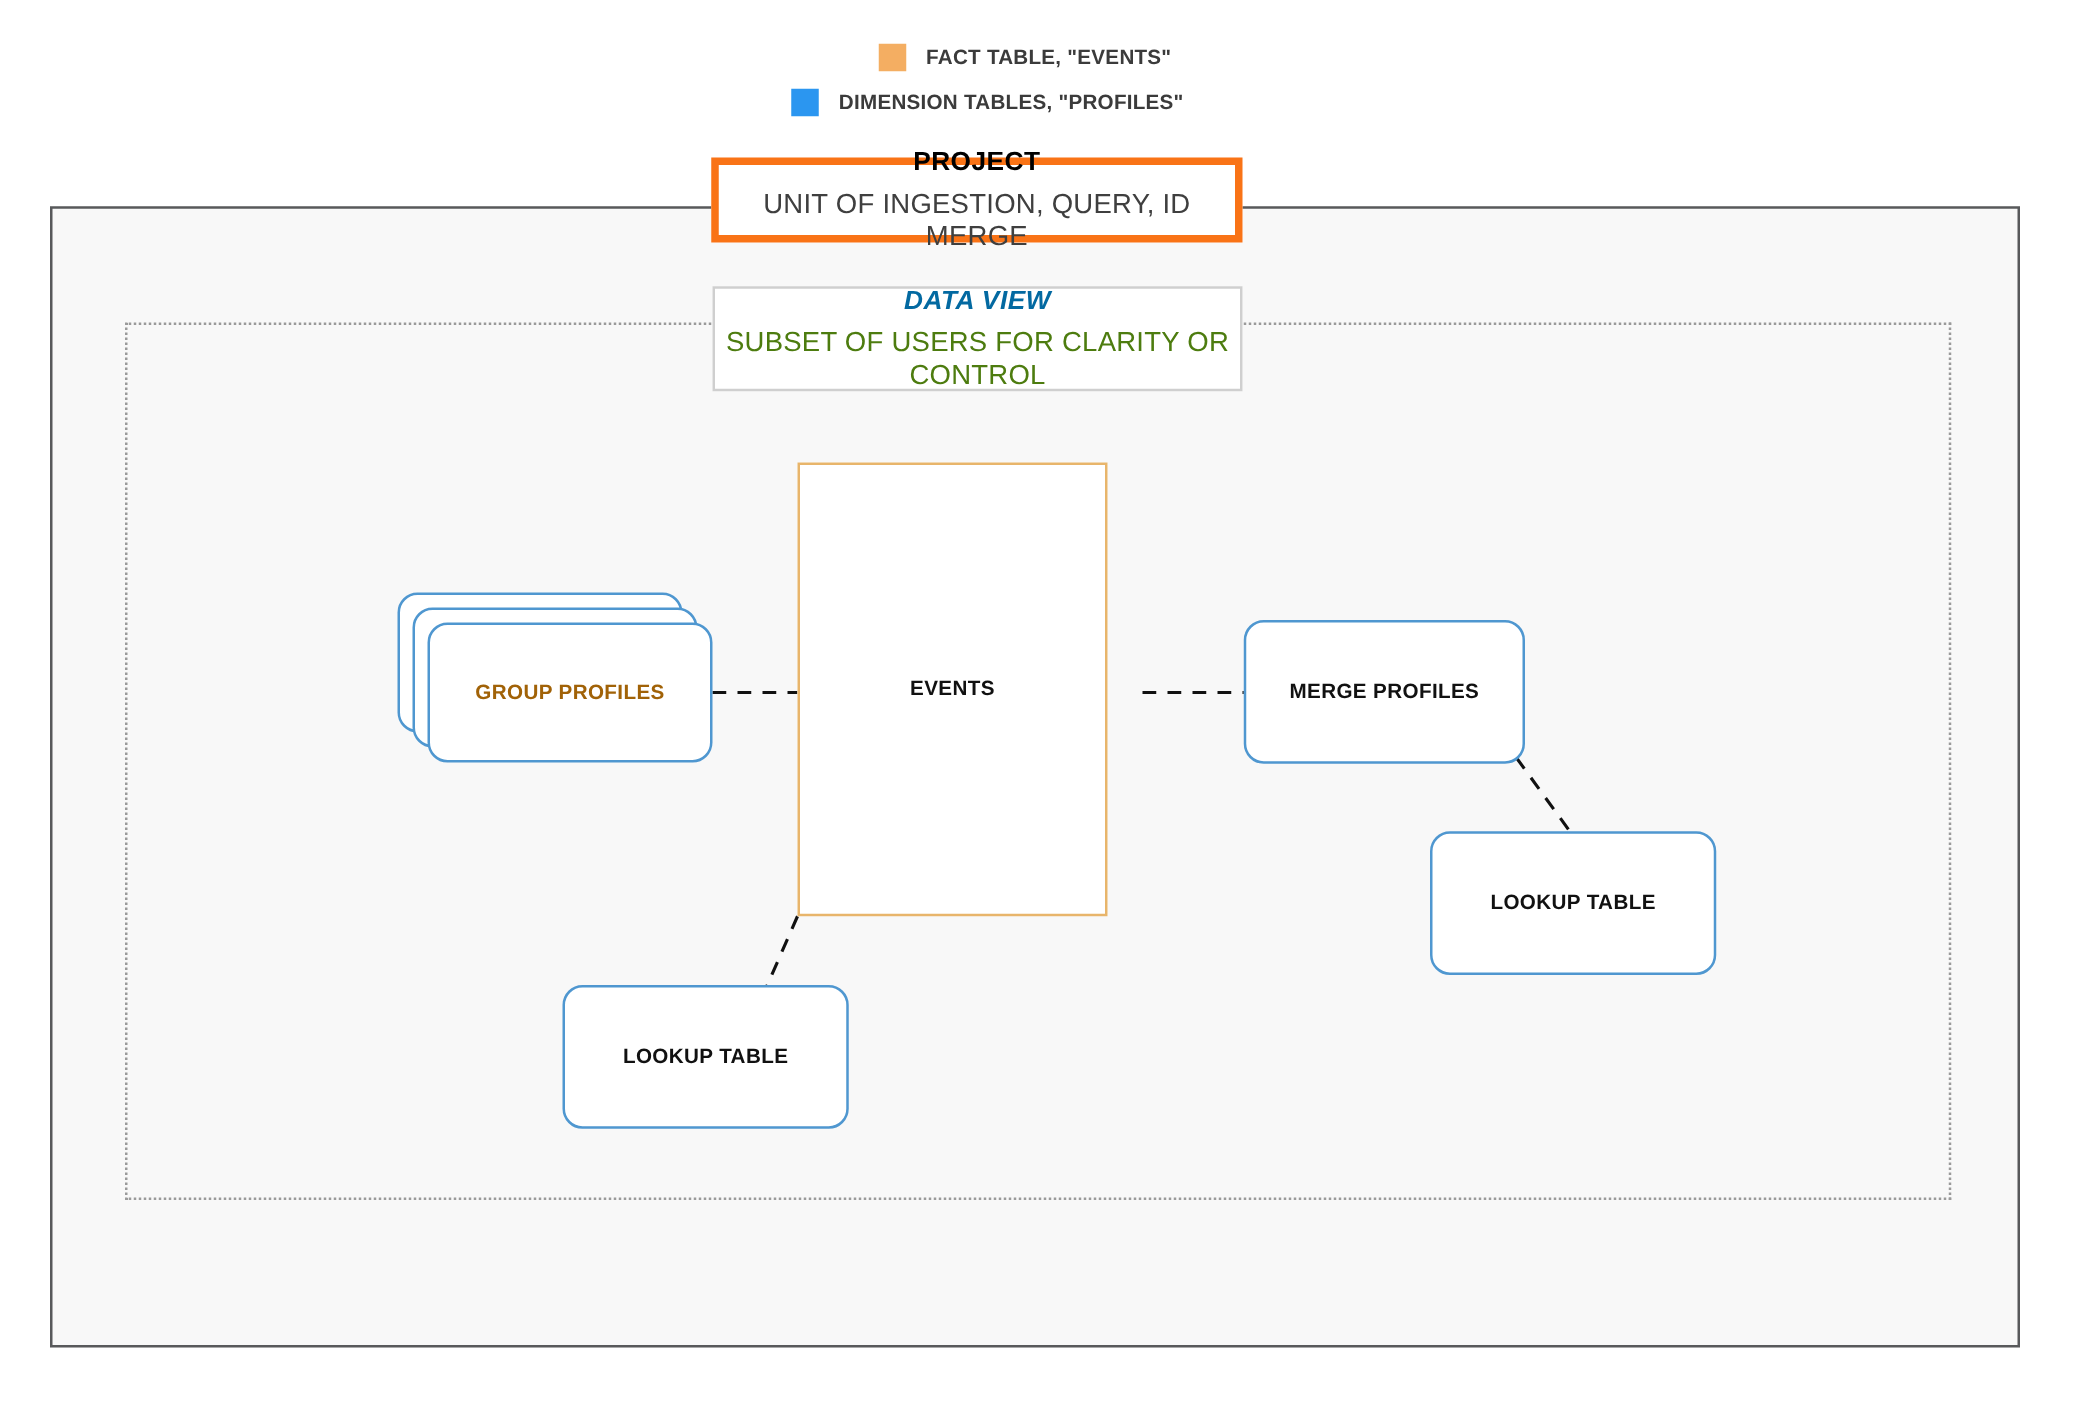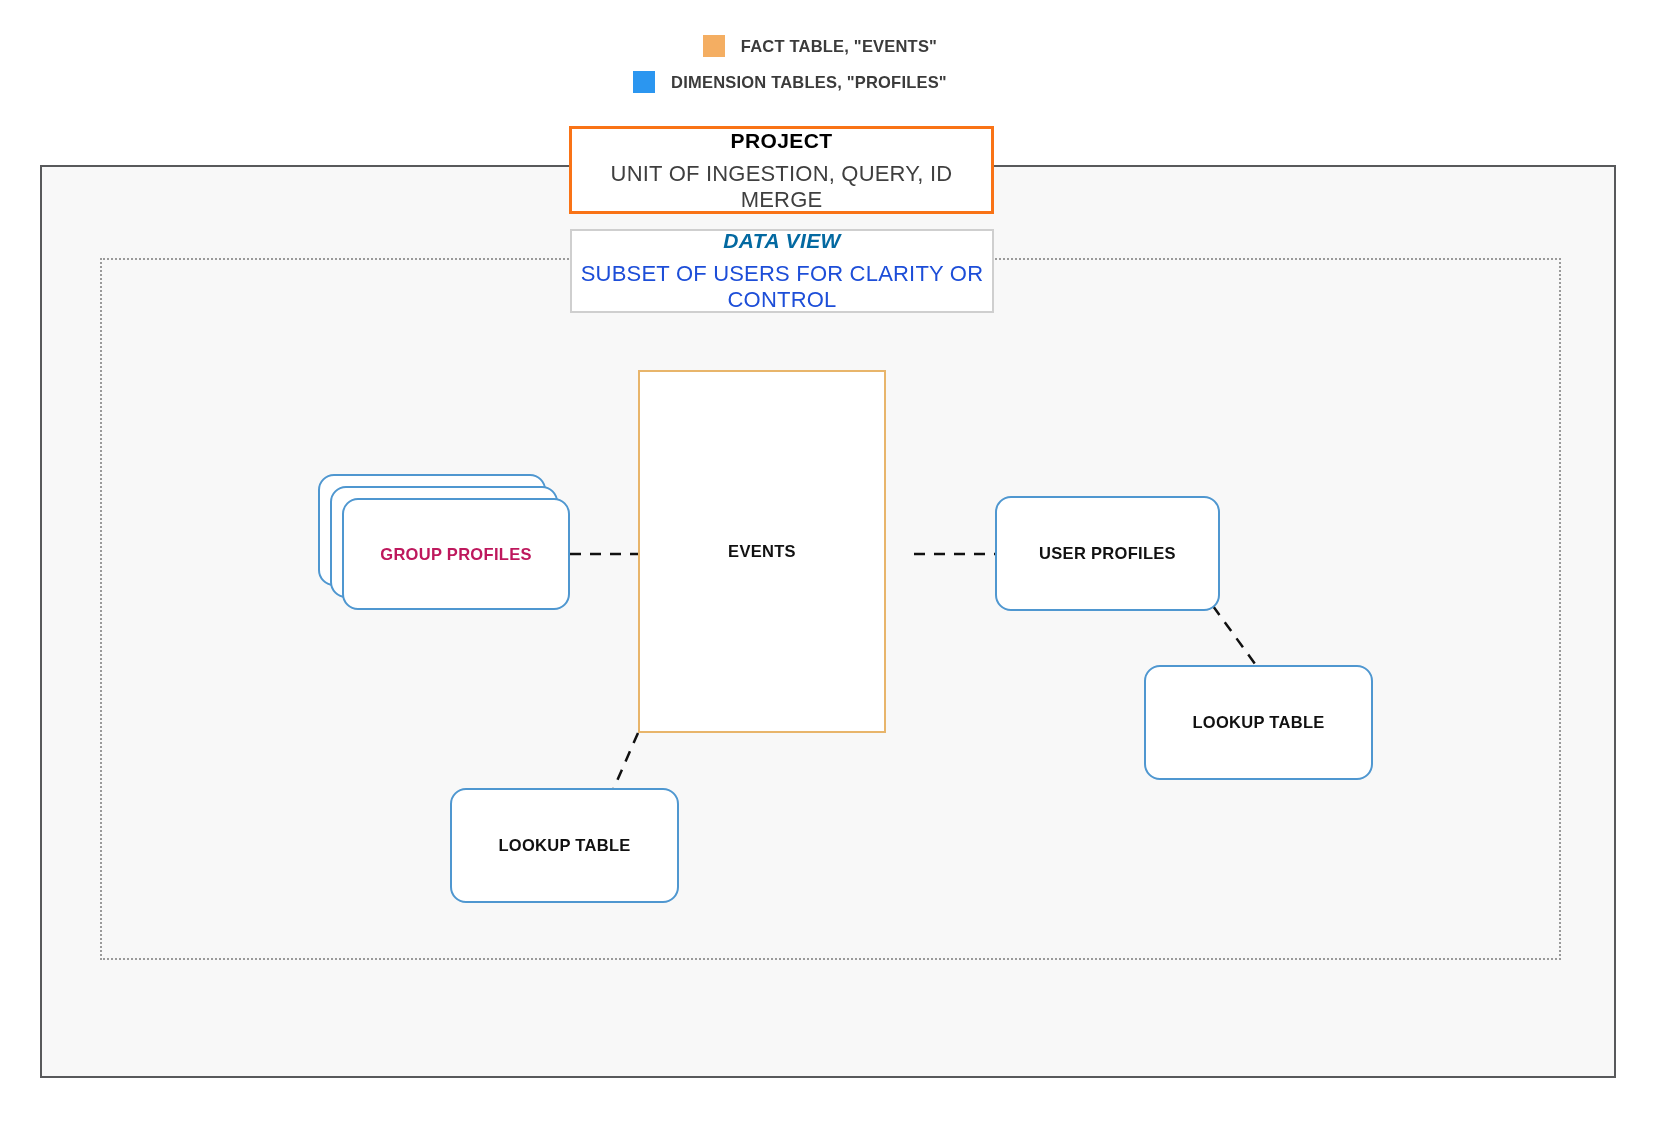--- a/index.html
+++ b/index.html
@@ -95,36 +95,35 @@
     font-size: 22px;
     font-weight: normal;
     letter-spacing: 0.2px;
     margin-top: 8px;
   }
 
   .project-box {
     left: 569px;
     top: 126px;
     width: 425px;
-    height: 88px;
-    border: 3px solid #f97316;
-    justify-content: space-between;
+    height: 68px;
+    border: 6px solid #f97316;
   }
   .project-box .title    { color: #000000; }
   .project-box .subtitle { color: #3f3f3f; }
 
   .dataview-box {
     left: 570px;
     top: 229px;
     width: 424px;
     height: 84px;
     border: 2px solid #cfcfcf;
   }
   .dataview-box .title    { color: #0369a1; font-style: italic; }
-  .dataview-box .subtitle { color: #1d4ed8; }
+  .dataview-box .subtitle { color: #4d7c0f; }
 
   
   .events-box {
     position: absolute;
     left: 638px;
     top: 370px;
     width: 248px;
     height: 363px;
     border: 2px solid #e8b56b;
     background: #ffffff;
@@ -178,21 +177,21 @@
   }
   .stack .card.c1 { left: 0px;  top: 0px;  }
   .stack .card.c2 { left: 12px; top: 12px; }
   .stack .card.c3 {
     left: 24px; top: 24px;
     display: flex; align-items: center; justify-content: center;
   }
   .stack .card.c3 .node-label {
     font-size: 16.5px;
     font-weight: bold;
-    color: #be185d;
+    color: #a16207;
     letter-spacing: 0.3px;
     white-space: nowrap;
   }
 
   .user-profiles-node {
     left: 995px;
     top: 496px;
     width: 225px;
     height: 115px;
   }
@@ -267,21 +266,21 @@
 
 <div class="stack">
   <div class="card c1"></div>
   <div class="card c2"></div>
   <div class="card c3">
     <span class="node-label">GROUP PROFILES</span>
   </div>
 </div>
 
 <div class="dim-node user-profiles-node">
-  <span class="node-label">USER PROFILES</span>
+  <span class="node-label">MERGE PROFILES</span>
 </div>
 
 <div class="dim-node lookup-right-node">
   <span class="node-label">LOOKUP TABLE</span>
 </div>
 
 <div class="dim-node lookup-left-node">
   <span class="node-label">LOOKUP TABLE</span>
 </div>
 

